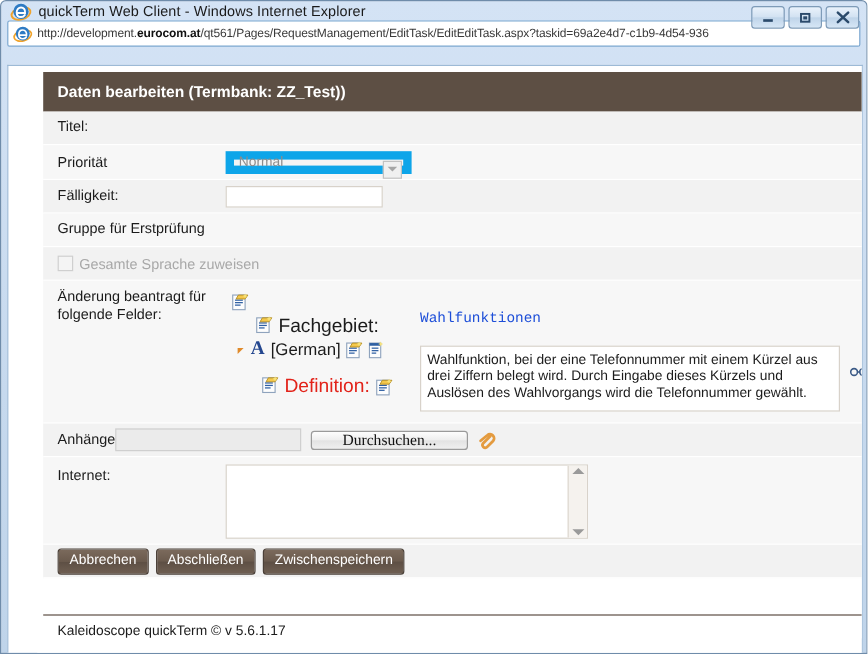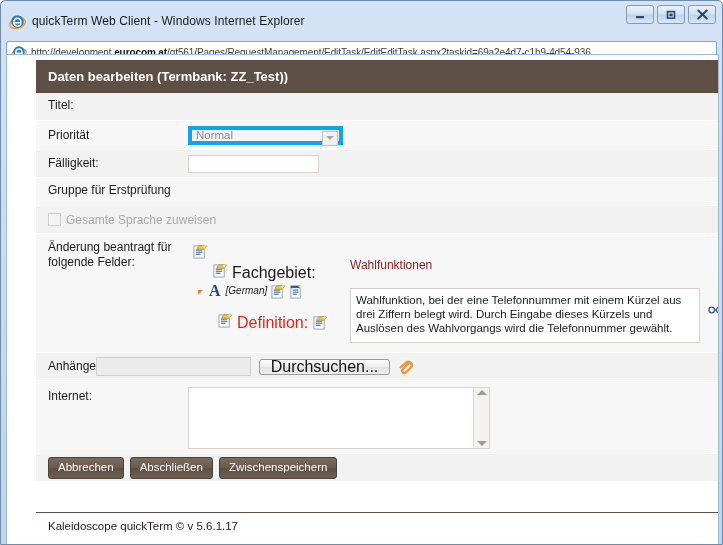--- a/index.html
+++ b/index.html
@@ -22,21 +22,21 @@
     height: 545px;
     box-sizing: border-box;
     background: linear-gradient(to bottom, #d4e3f5 0%, #c6d9ee 60%, #bfd4ea 100%);
     border: 1px solid #6f8caa;
     border-radius: 5px 5px 0 0;
     position: relative;
     overflow: hidden;
   }
 
   .titlebar {
-    height: 40px;
+    height: 16px;
     display: flex;
     align-items: center;
     padding: 0 6px 0 8px;
     box-sizing: border-box;
     position: relative;
   }
   .title-icon {
     width: 17px; height: 17px;
     margin-right: 6px;
     flex: 0 0 auto;
@@ -170,21 +170,21 @@
   .row-anhaenge { height: 28px; align-items: center; }
   .row-kommentar { height: 73px; align-items: flex-start; }
   .row-buttons { height: 28px; align-items: center; background:#f2f2f2; }
 
   .row-titel .lbl, .row-gruppe .lbl { padding-top: 5px; }
 
   
   .sel {
     width: 155px;
     height: 19px;
-    border: 4px solid #0ea5e9;
+    border: 7px solid #0ea5e9;
     background: #f4f4f4;
     display: inline-flex;
     align-items: center;
     box-sizing: border-box;
     font-size: 11.5px;
     color: #8c8c8c;
     padding-left: 4px;
     position: relative;
   }
   .sel .sel-arrow {
@@ -236,21 +236,21 @@
     position: relative;
     padding: 6px 0 0 0;
   }
   .tree-line { display: flex; align-items: center; line-height: 16px; }
   .tl-0 { padding-left: 5px; }
   .tl-1 { padding-left: 25px; }
   .tl-2 { padding-left: 10px; margin-top: 1px; }
   .tl-3 { padding-left: 30px; margin-top: 14px; }
   .node-label { font-size: 16px; color: #1b1b1b; margin-left: 4px; }
   .node-label.red { color: #e2231a; }
-  .node-label.german { color: #1b1b1b; font-size: 10px; font-style: italic; }
+  .node-label.german { color: #1b1b1b; font-size: 14px; }
   .bigA {
     color: #24478f;
     font-family: "Liberation Serif", serif;
     font-size: 16px;
     font-weight: bold;
     margin: 0 1px 0 4px;
     line-height: 14px;
   }
   .tri {
     width: 0; height: 0;
@@ -258,21 +258,22 @@
     border-right: 5px solid transparent;
     margin-right: 2px;
     margin-top: 2px;
   }
 
   .val-wahl {
     position: absolute;
     left: 162px;
     top: 24px;
     font-size: 12px;
-    color: #7f1d1d;
+    color: #1d4ed8;
+    font-family: Liberation Mono, monospace;
   }
 
   .defbox {
     position: absolute;
     left: 162px;
     top: 54px;
     width: 350px;
     height: 55px;
     background: #ffffff;
     border: 1px solid #d8d2ca;
@@ -300,22 +301,22 @@
     border: 1px solid #cfcfcf;
     box-sizing: border-box;
   }
   .browse-btn {
     margin-left: 8px;
     height: 16px;
     min-width: 131px;
     border: 1px solid #9a9a9a;
     border-radius: 3px;
     background: linear-gradient(to bottom, #fdfdfd 0%, #ededed 50%, #e2e2e2 51%, #efefef 100%);
-    font-family: Liberation Sans, sans-serif;
-    font-size: 16px;
+    font-family: Liberation Serif, serif;
+    font-size: 13px;
     color: #111;
     display: flex;
     align-items: center;
     justify-content: center;
     box-sizing: border-box;
   }
   .clip { margin-left: 7px; display:flex; align-items:center; }
 
   
   .ta-wrap { display: flex; }

